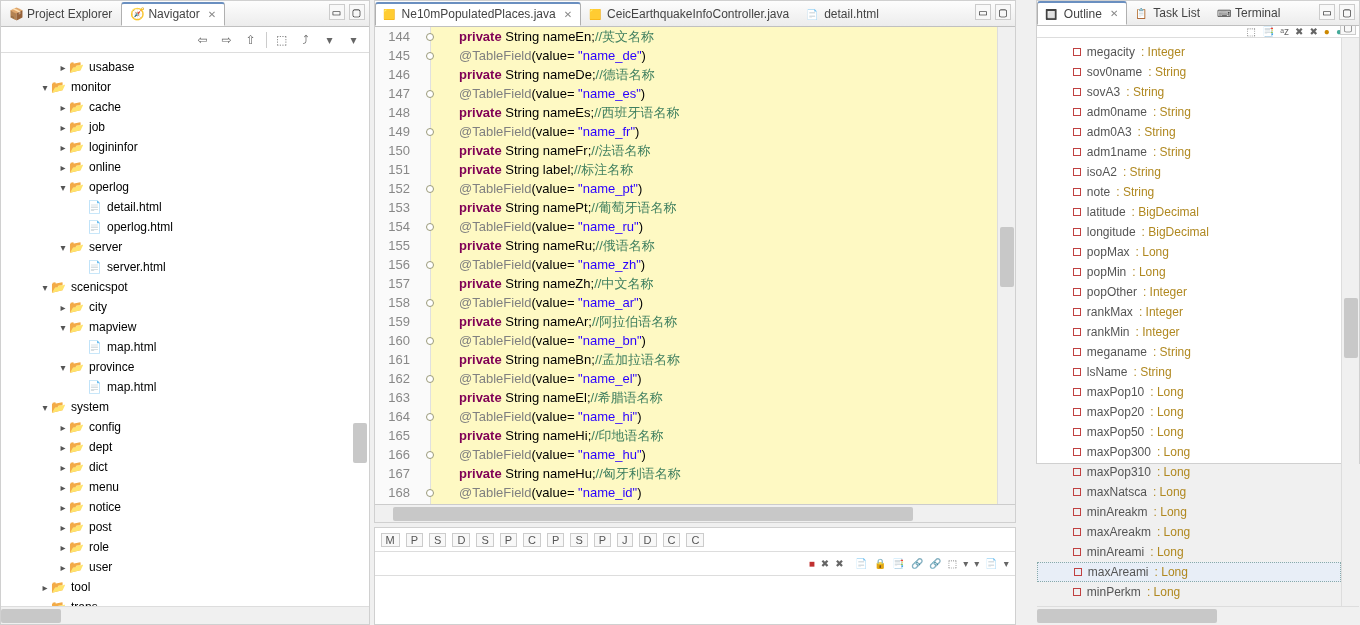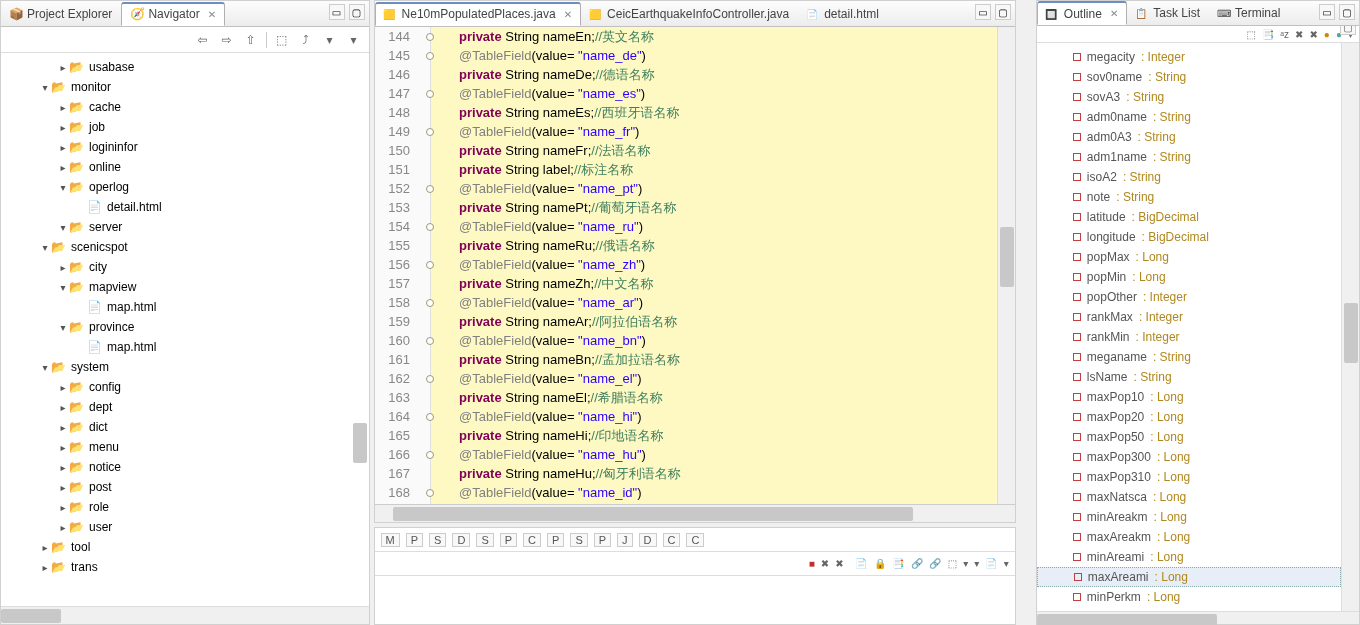--- a/index.html
+++ b/index.html
@@ -2,21 +2,21 @@
 <html><head>
 <meta charset="utf-8">
 <style>
 * { box-sizing: border-box; margin: 0; padding: 0; font-family: "Microsoft YaHei", "Segoe UI", sans-serif; }
 body { width: 1360px; height: 625px; background: #f0f0f0; display: flex; overflow: hidden; font-size: 12px; }
 
 
 .panel { background: #fff; border: 1px solid #d0d0d0; display: flex; flex-direction: column; }
 .left { width: 374px; height: 625px; }
 .center { width: 650px; height: 625px; margin-left: 4px; display: flex; flex-direction: column; }
-.right { width: 328px; height: 625px; margin-left: 20px; }
+.right { width: 328px; height: 464px; margin-left: 20px; }
 
 
 .tabbar { height: 26px; background: linear-gradient(#fdfdfd,#ececec); border-bottom: 1px solid #c0c0c0; display: flex; align-items: center; position: relative; }
 .tab { height: 24px; padding: 0 8px; display: flex; align-items: center; gap: 4px; color: #444; cursor: default; border-right: 1px solid transparent; }
 .tab.active { background: #fff; border: 1px solid #b0b0b0; border-bottom: 1px solid #fff; border-top: 2px solid #6a8fc0; border-radius: 3px 3px 0 0; }
 .tab .icon { width: 14px; height: 14px; display: inline-block; }
 .tab-close { font-size: 10px; color: #888; margin-left: 4px; }
 .tabbar .ctrls { position: absolute; right: 4px; top: 3px; display: flex; gap: 4px; }
 .ctrl-btn { width: 16px; height: 16px; border: 1px solid #ccc; background: #f8f8f8; font-size: 10px; display: flex; align-items: center; justify-content: center; cursor: default; }
 
@@ -144,24 +144,34 @@
       <div class="tree-row indent-3">
         <span class="twisty">▾</span>
         <span class="icon folder"></span>
         <span>operlog</span>
       </div>
       <div class="tree-row indent-4">
         <span class="twisty"></span>
         <span class="icon file-h"></span>
         <span>detail.html</span>
       </div>
+      <div class="tree-row indent-4">
+        <span class="twisty"></span>
+        <span class="icon file-h"></span>
+        <span>operlog.html</span>
+      </div>
       <div class="tree-row indent-3">
         <span class="twisty">▾</span>
         <span class="icon folder"></span>
         <span>server</span>
+      </div>
+      <div class="tree-row indent-4">
+        <span class="twisty"></span>
+        <span class="icon file-h"></span>
+        <span>server.html</span>
       </div>
       <div class="tree-row indent-2">
         <span class="twisty">▾</span>
         <span class="icon folder"></span>
         <span>scenicspot</span>
       </div>
       <div class="tree-row indent-3">
         <span class="twisty">▸</span>
         <span class="icon folder"></span>
         <span>city</span>

